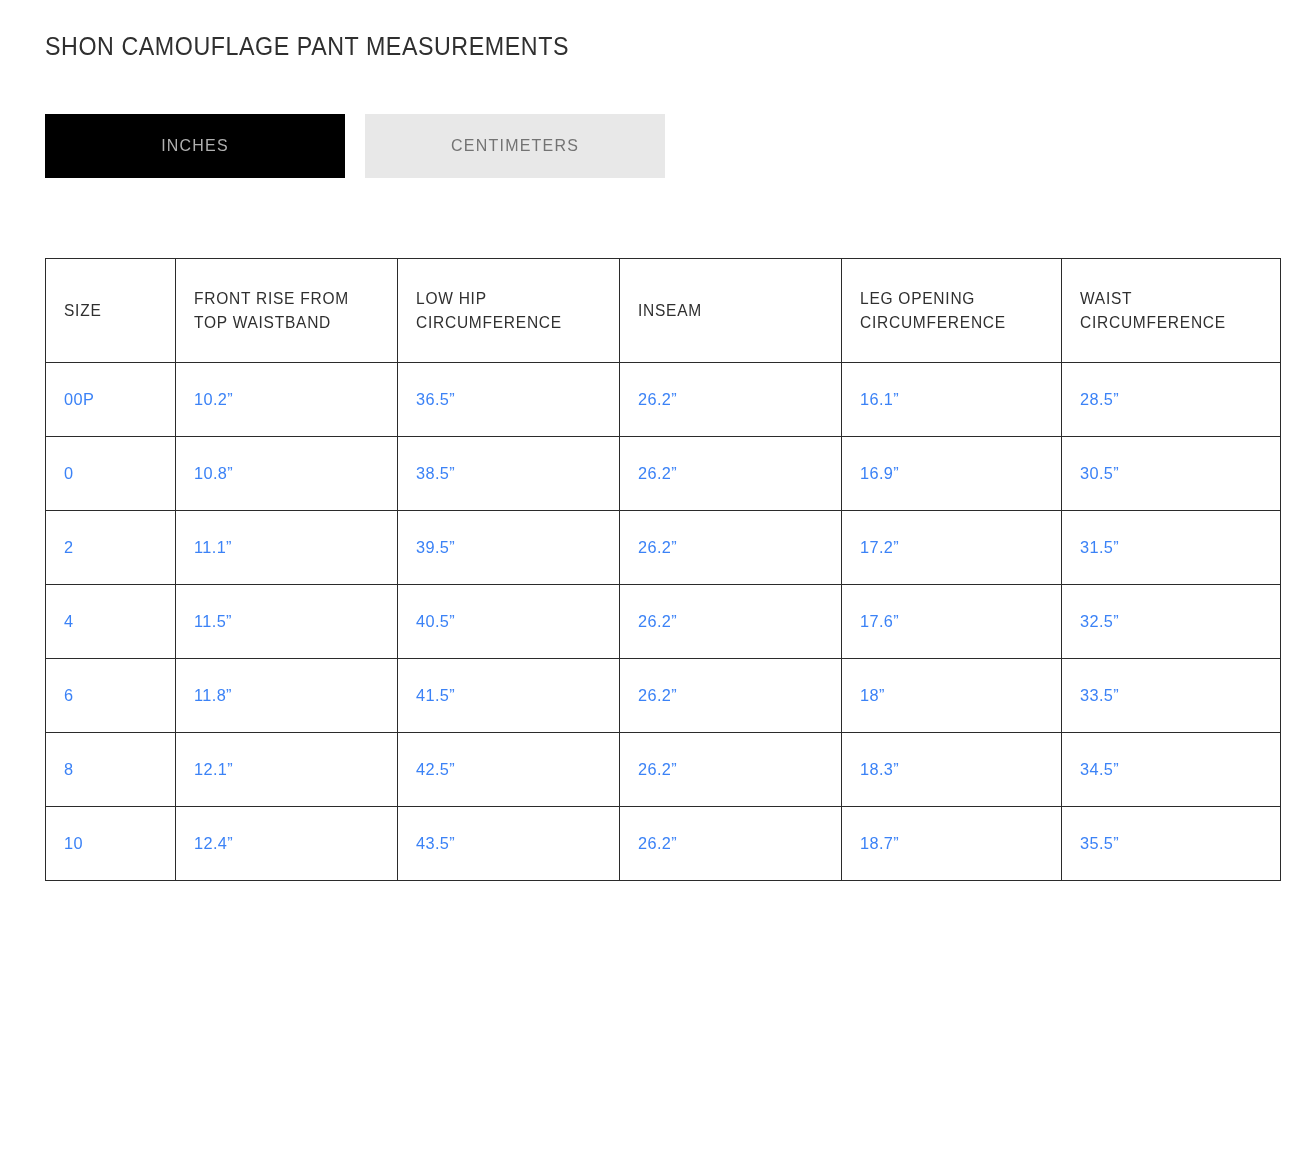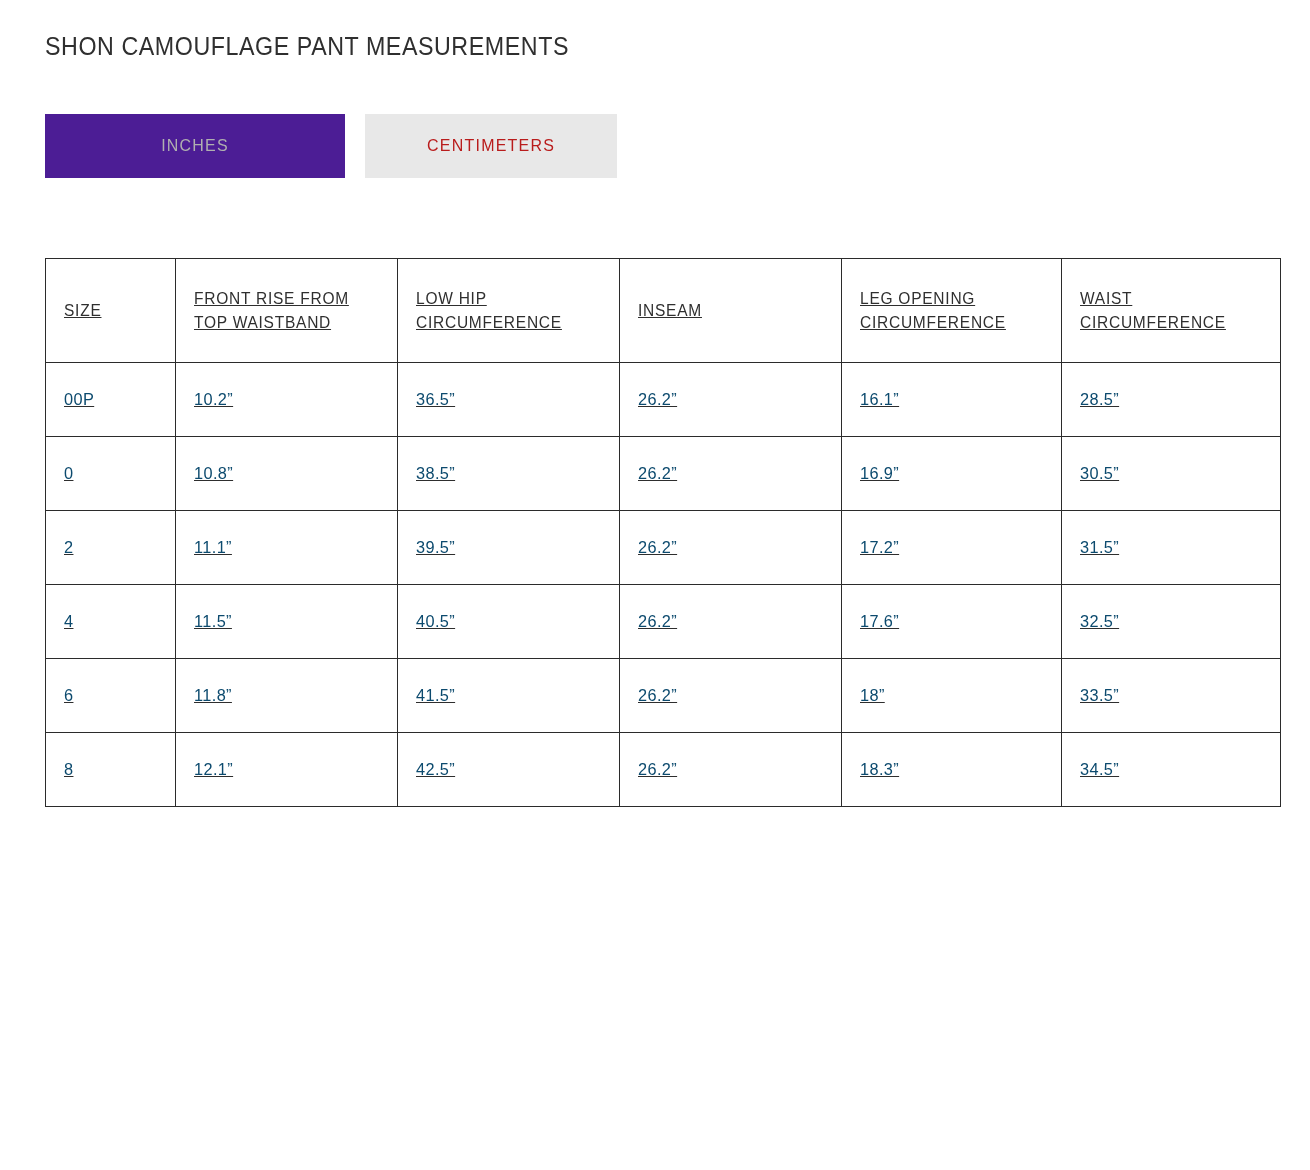--- a/index.html
+++ b/index.html
@@ -45,32 +45,31 @@
     cursor: pointer;
     user-select: none;
     transform-origin: center;
   }
   .unit-tab .tab-label {
     display: block;
     transform: scaleX(0.94);
   }
   .unit-tab.inactive {
     width: 300px;
-    background: #4c1d95;
+    background: #000000;
     color: #b0b0b0;
   }
   .unit-tab.active {
-    width: 252px;
+    width: 300px;
     margin-left: 20px;
     background: #e8e8e8;
-    color: #b91c1c;
+    color: #737373;
   }
   .table-wrap {
     margin-top: 80px;
-    text-decoration: underline;
   }
   table.size-table {
     border-collapse: collapse;
     width: 1235px;
     table-layout: fixed;
   }
   table.size-table th,
   table.size-table td {
     border: 1px solid #2b2b2b;
     vertical-align: middle;
@@ -88,21 +87,21 @@
   }
   table.size-table th .th-label {
     display: block;
     transform: scaleX(0.94);
     transform-origin: left center;
   }
   table.size-table td {
     height: 73px;
     font-size: 17px;
     letter-spacing: 0.4px;
-    color: #0c4a6e;
+    color: #3b82f6;
   }
   table.size-table td .td-label {
     display: block;
     transform: scaleX(0.96);
     transform-origin: left center;
   }
   col.c-size { width: 130px; }
   col.c-1 { width: 222px; }
   col.c-2 { width: 222px; }
   col.c-3 { width: 222px; }
@@ -271,17 +270,37 @@
           <td>
               <span class="td-label">26.2”</span>
             </td>
           <td>
               <span class="td-label">18.3”</span>
             </td>
           <td>
               <span class="td-label">34.5”</span>
             </td>
         </tr>
+        <tr>
+          <td>
+              <span class="td-label">10</span>
+            </td>
+          <td>
+              <span class="td-label">12.4”</span>
+            </td>
+          <td>
+              <span class="td-label">43.5”</span>
+            </td>
+          <td>
+              <span class="td-label">26.2”</span>
+            </td>
+          <td>
+              <span class="td-label">18.7”</span>
+            </td>
+          <td>
+              <span class="td-label">35.5”</span>
+            </td>
+        </tr>
       </tbody>
     </table>
   </div>
 
 </div>
 
 </body></html>

